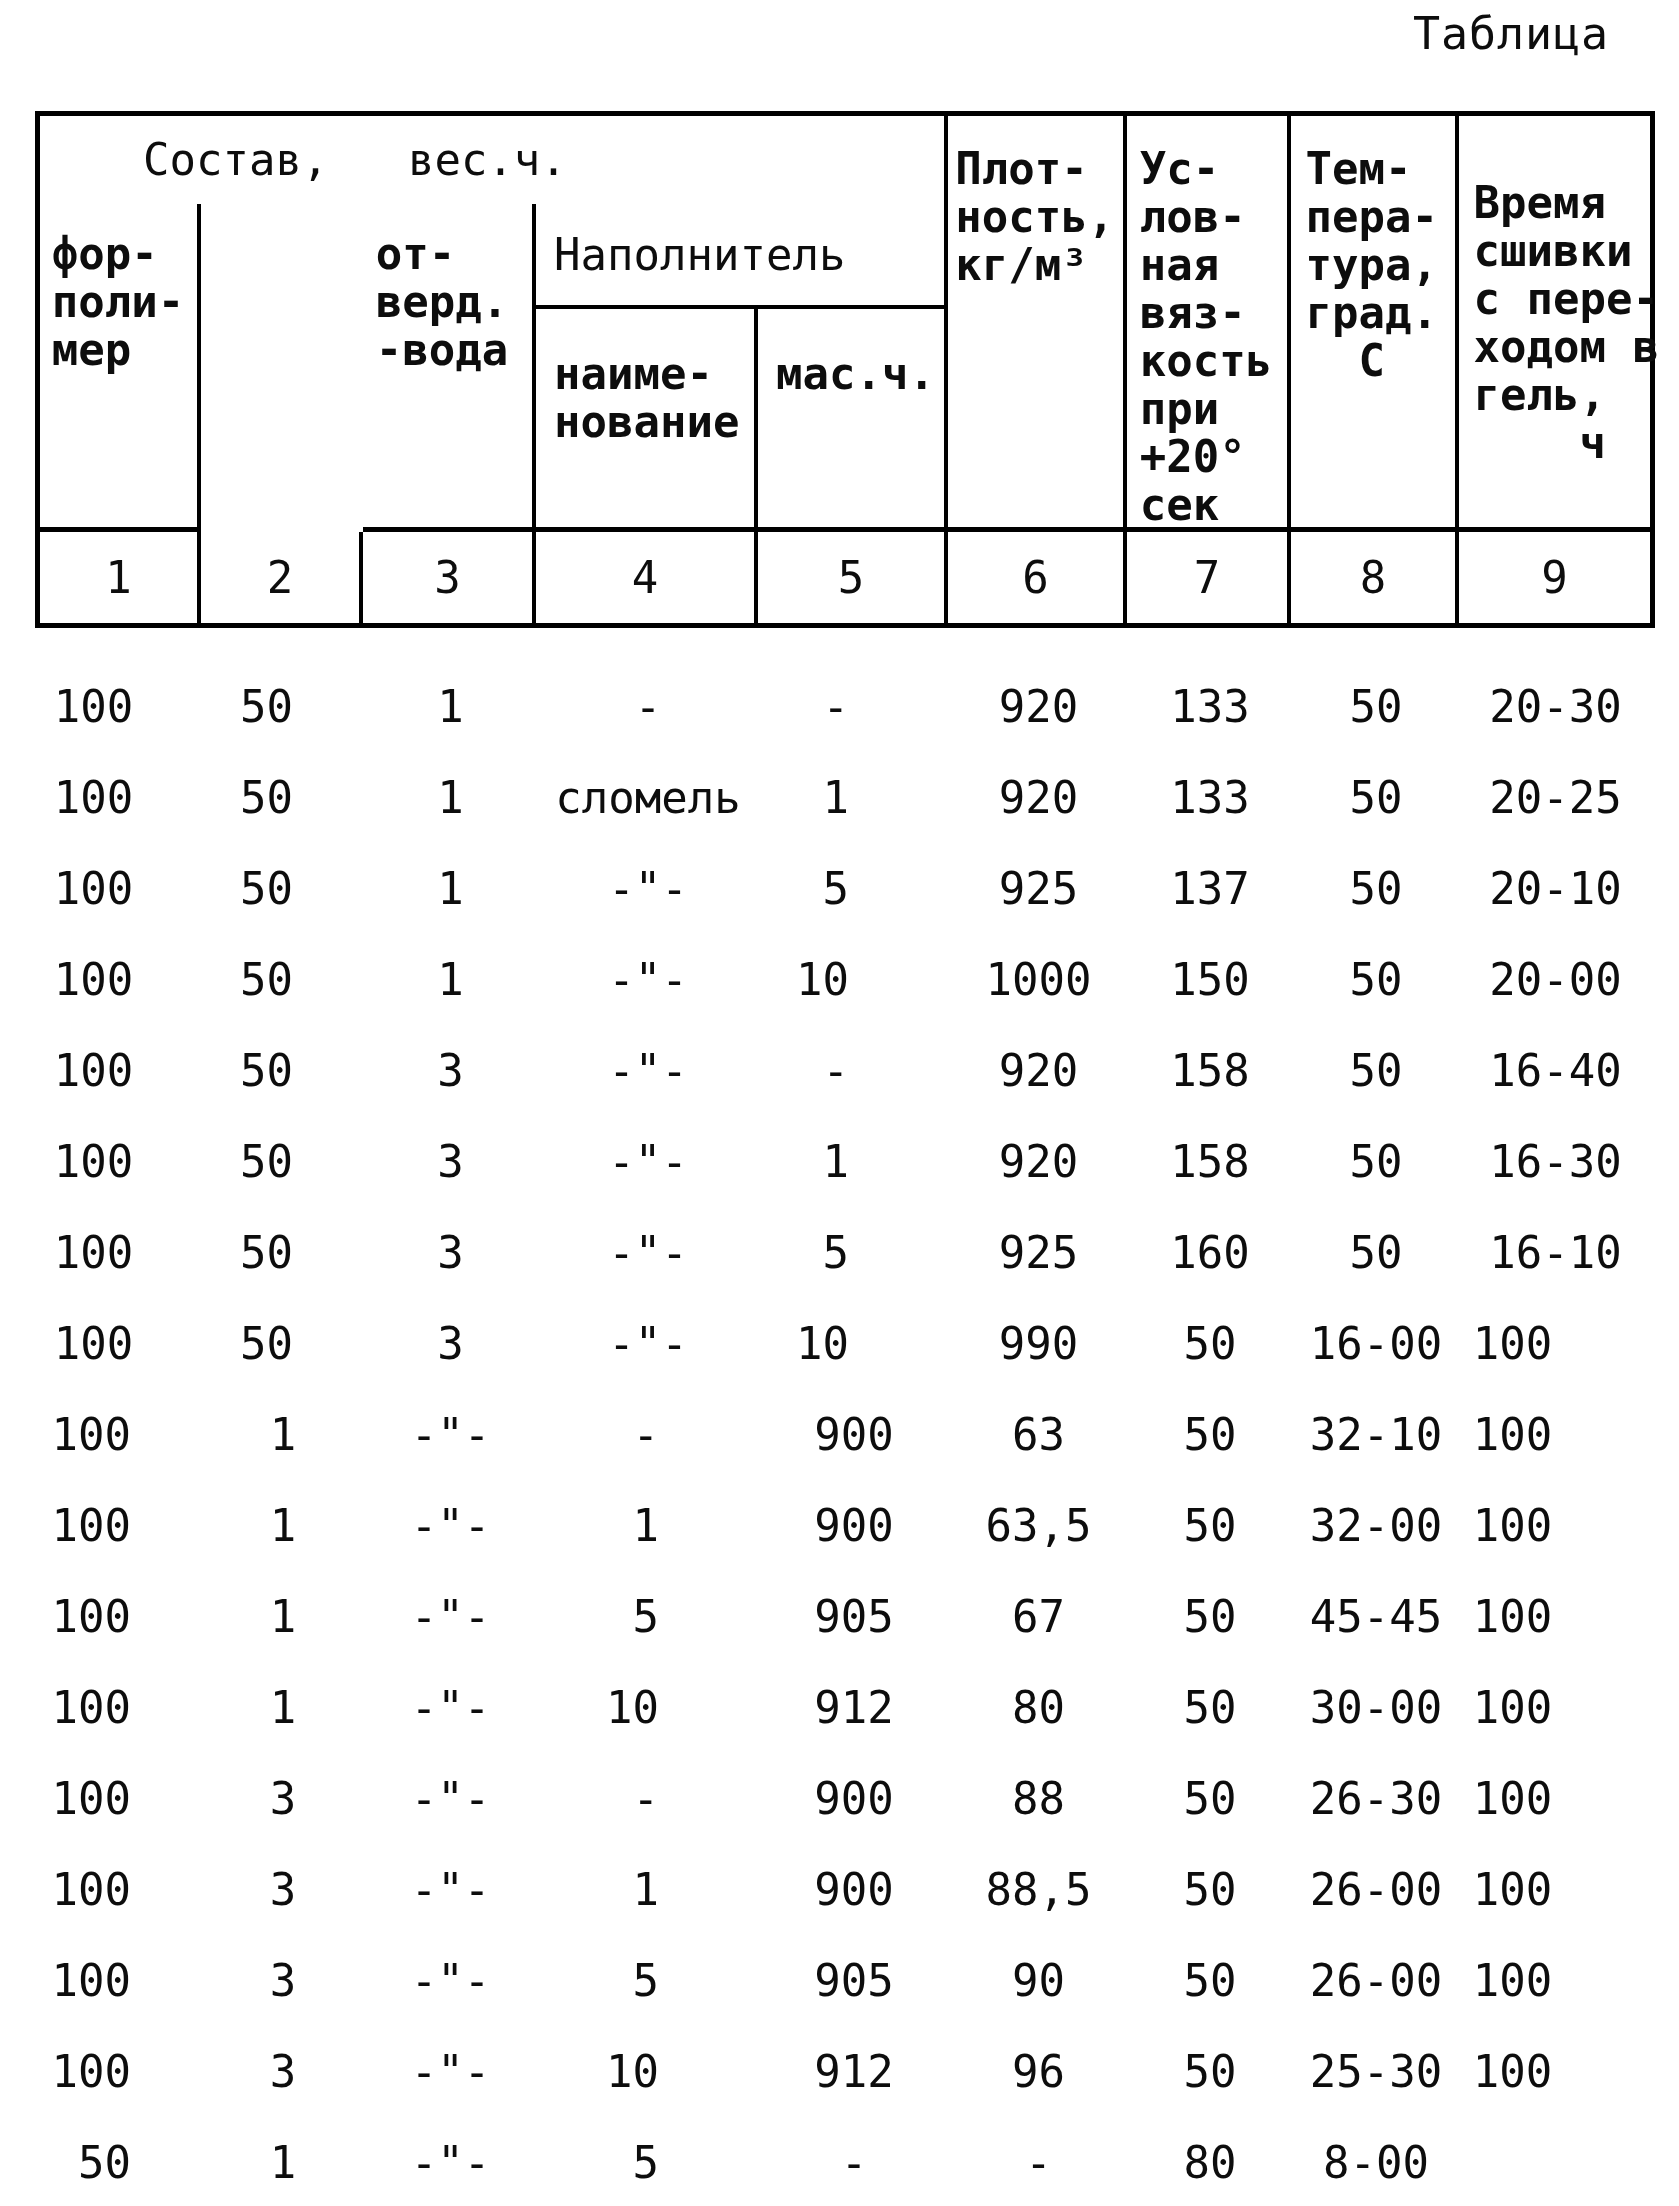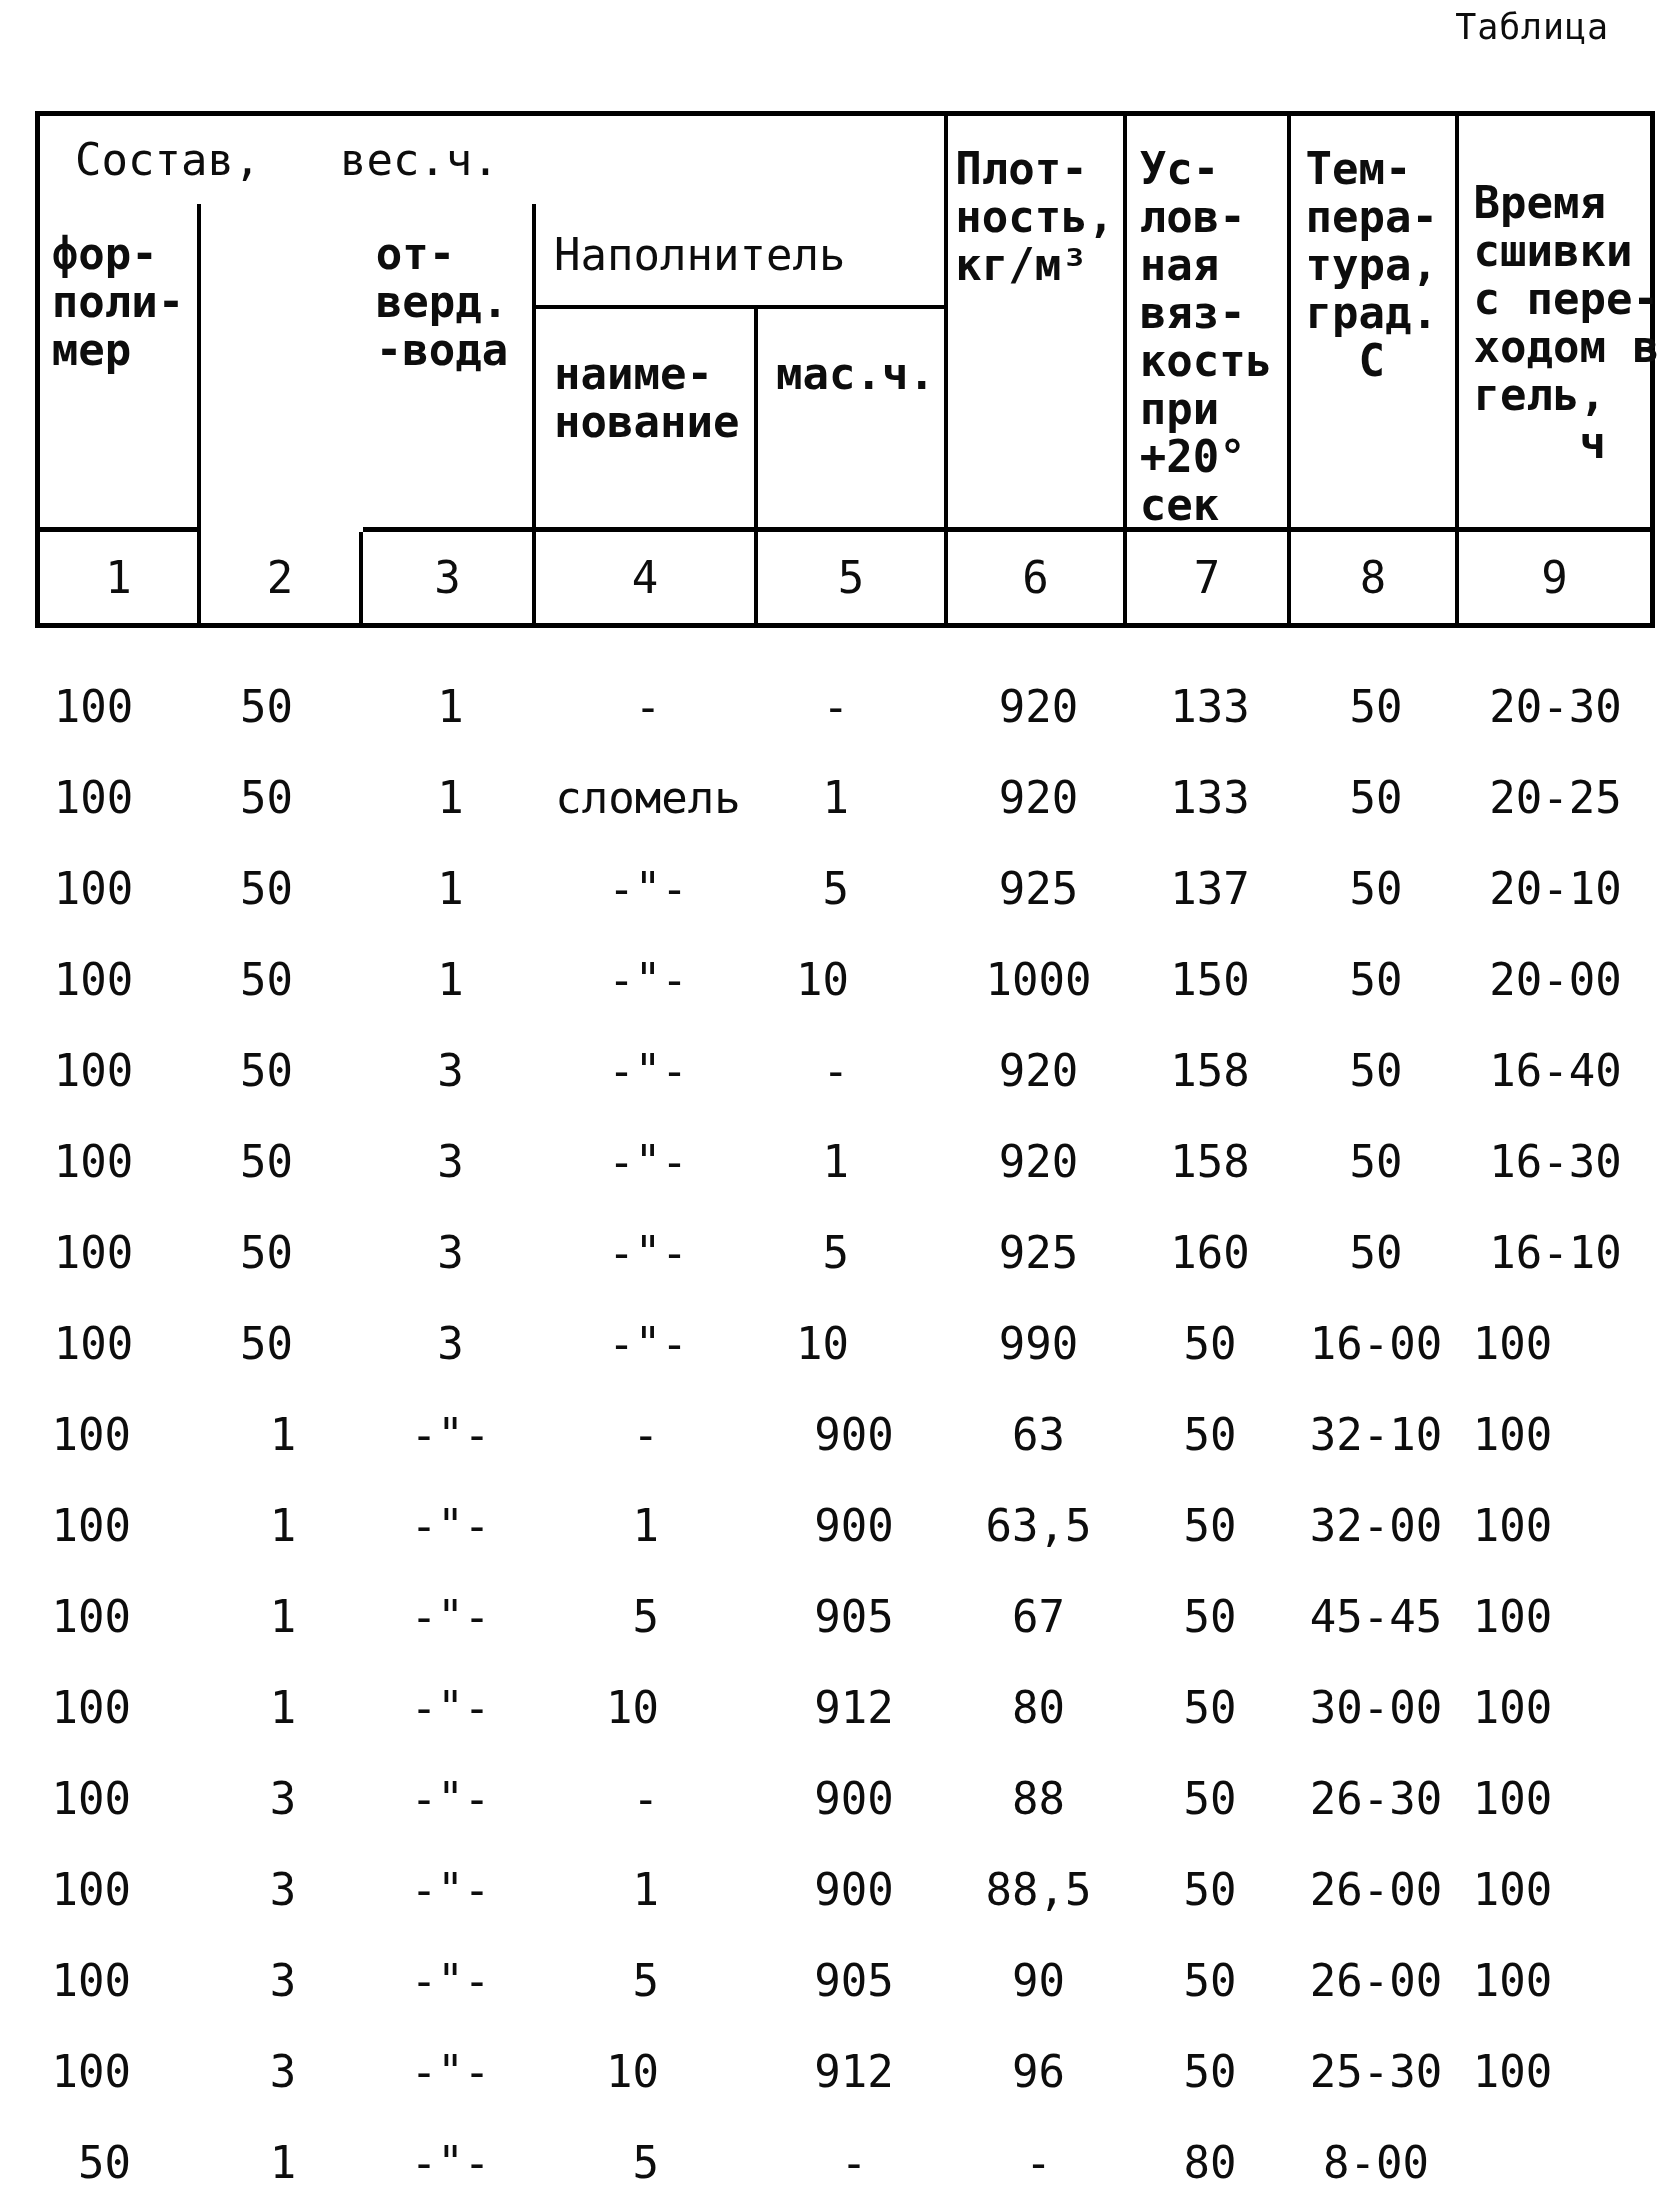--- a/index.html
+++ b/index.html
@@ -10,42 +10,42 @@
     overflow:hidden;
     font-family:"DejaVu Sans Mono", monospace;
     color:#0d0d0d;
   }
   .title{
     position:absolute;
     top:7.3px;
     left:1227px;
     width:382px;
     text-align:right;
-    font-size:35px;
+    font-size:45px;
     letter-spacing:0.9px;
     white-space:pre;
   }
   
   .tblhead{
     position:absolute;
     left:35px;          
     top:111px;
     display:grid;
     grid-template-columns:161px 162px 173px 222px 190px 179px 164px 168px 191px;
     grid-template-rows:88px 105px 223px 91px;
     border:5.5px solid #000;
     background:#fff;
     box-sizing:content-box;
   }
   .tblhead > div{box-sizing:border-box;font-size:44px;line-height:48px;}
   .hc{white-space:pre;}
   .b-r{border-right:4.5px solid #000;}
   .b-b{border-bottom:5.5px solid #000;font-weight:bold;}
   .b-b5{border-bottom:4.5px solid #000;}
-  .sostav{grid-area:1/1/2/6;display:flex;align-items:center;padding-left:35px;}
+  .sostav{grid-area:1/1/2/6;display:flex;align-items:center;padding-left:103px;}
   .c1h{grid-area:2/1/4/2;padding:25.5px 3.6px 0 11.8px;}
   .c2h{grid-area:2/2/4/3;padding:25.5px 3.6px 0 18px;}
   .c3h{grid-area:2/3/4/4;padding:25.5px 3.6px 0 12.7px;}
   .nap{grid-area:2/4/3/6;padding:27px 3.6px 0 18px;}
   .naime{grid-area:3/4/4/5;padding:41px 3.6px 0 18px;}
   .masch{grid-area:3/5/4/6;padding:41px 3.6px 0 18px;}
   .c6h{grid-area:1/6/4/7;padding:29px 1.8px 0 7.3px;}
   .c7h{grid-area:1/7/4/8;padding:29px 1.8px 0 12.7px;}
   .c8h{grid-area:1/8/4/9;padding:29px 1.8px 0 14.5px;}
   .c9h{grid-area:1/9/4/10;padding:29px 1.8px 0 14.5px;margin-top:34px;}

